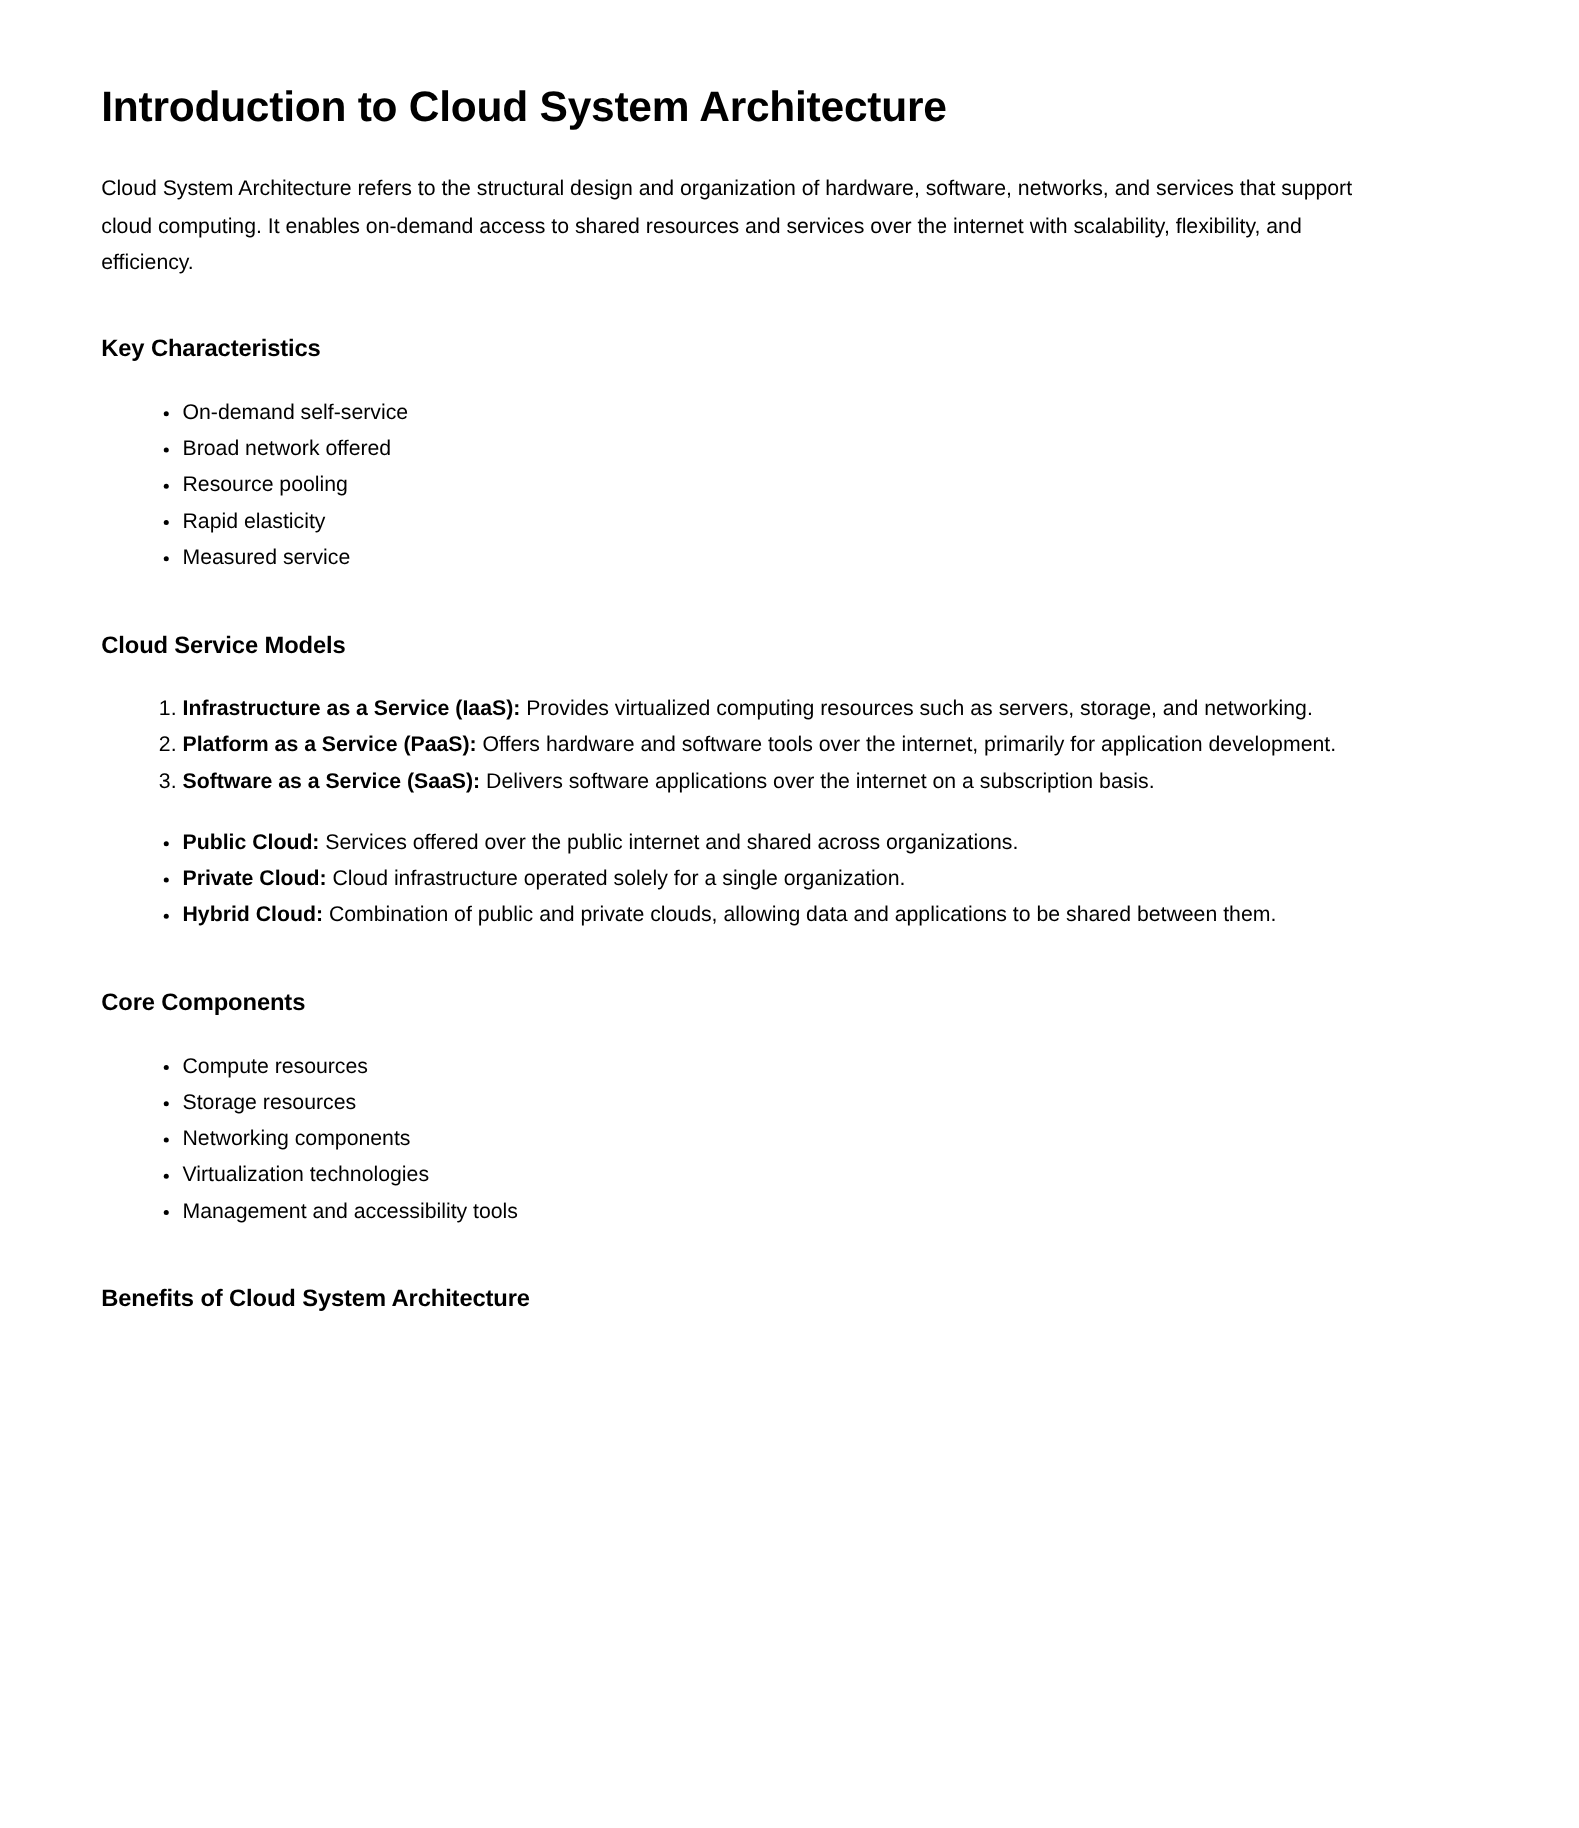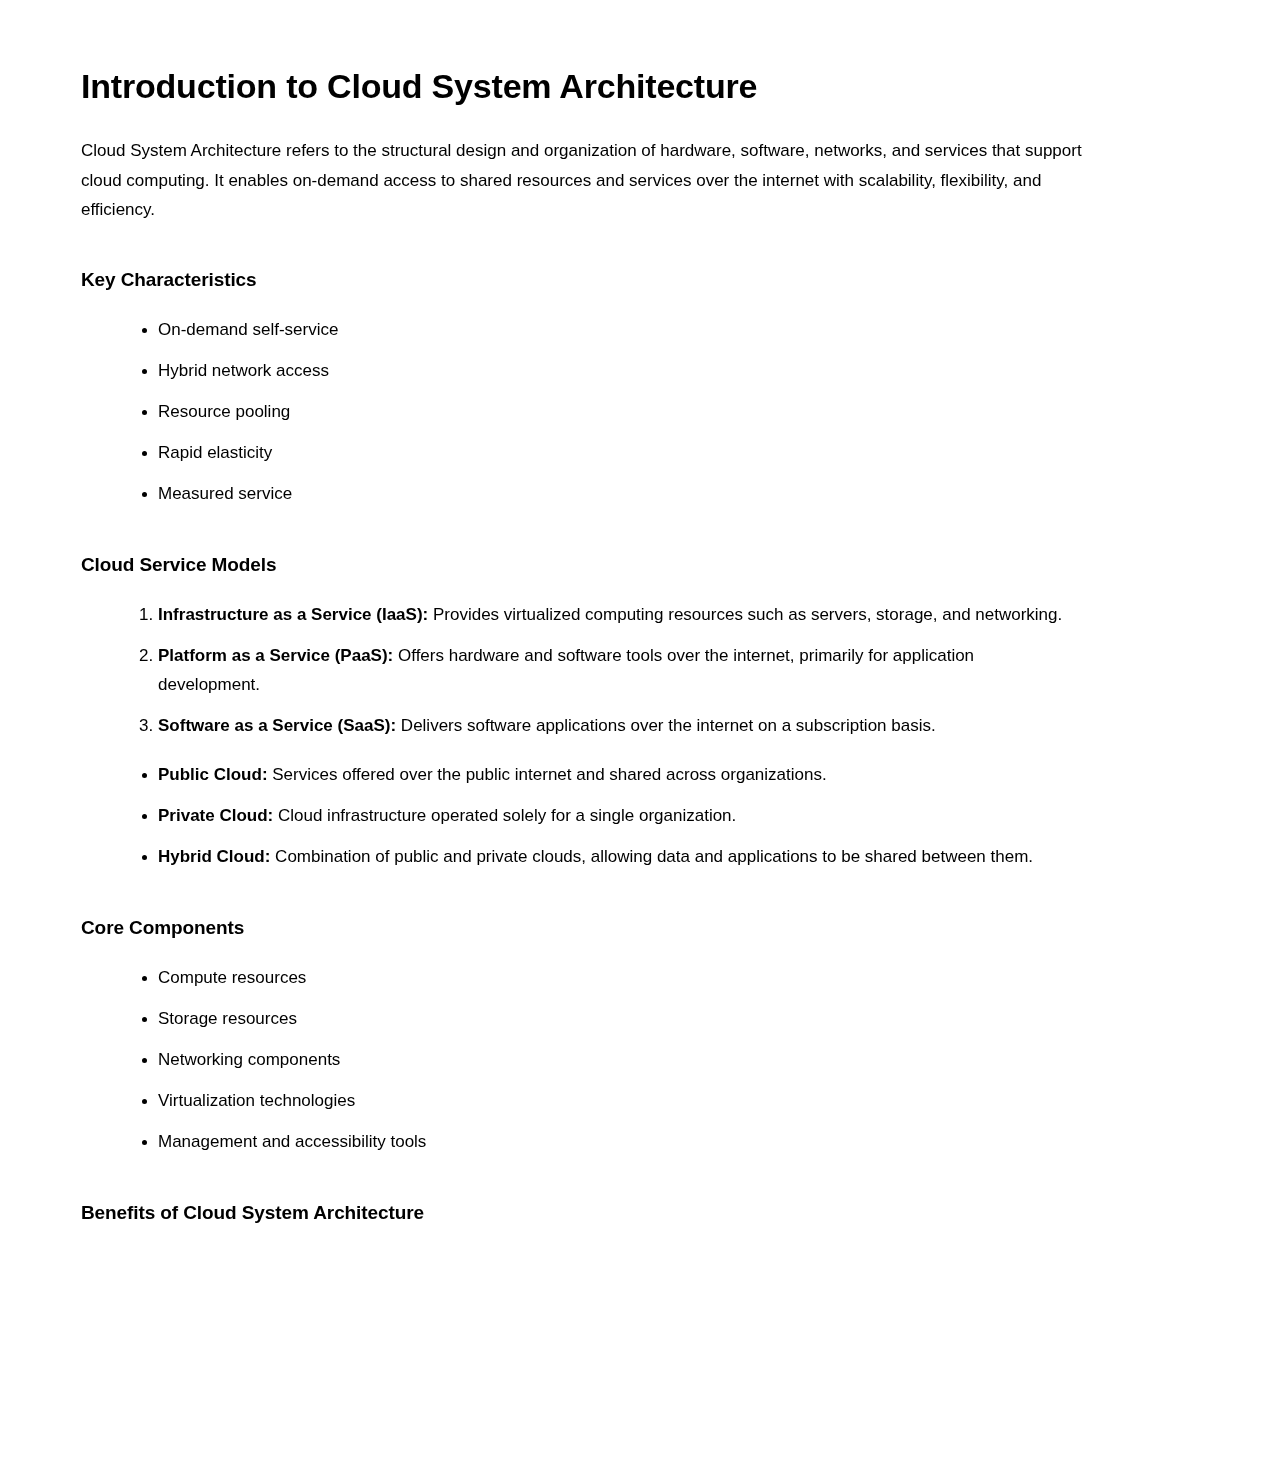--- a/index.html
+++ b/index.html
@@ -51,21 +51,21 @@
     margin: 20px 0 0 0;
     padding-left: 65px;
     list-style-position: outside;
   }
   ul.bullet-list { list-style-type: disc; }
   ol.numbered-list { list-style-type: decimal; }
 
   ul.bullet-list > li, ol.numbered-list > li {
     font-size: 17px;
     line-height: 29px;
-    margin: 12px;
+    margin: 0;
     padding: 0;
     color: #000000;
   }
   ul.bullet-list > li::marker {
     font-size: 15px;
   }
   ol.numbered-list > li::marker {
     font-weight: normal;
     font-size: 17px;
   }
@@ -79,21 +79,21 @@
 
 <div class="page">
 
   <h1 class="doc-title">Introduction to Cloud System Architecture</h1>
 
   <p class="intro">Cloud System Architecture refers to the structural design and organization of hardware, software, networks, and services that support cloud computing. It enables on-demand access to shared resources and services over the internet with scalability, flexibility, and efficiency.</p>
 
   <h2 class="section-title first">Key Characteristics</h2>
   <ul class="bullet-list">
     <li>On-demand self-service</li>
-    <li>Hybrid network access</li>
+    <li>Broad network offered</li>
     <li>Resource pooling</li>
     <li>Rapid elasticity</li>
     <li>Measured service</li>
   </ul>
 
   <h2 class="section-title">Cloud Service Models</h2>
   <ol class="numbered-list">
     <li>
       <span class="lead">Infrastructure as a Service (IaaS):</span><span class="rest"> Provides virtualized computing resources such as servers, storage, and networking.</span>
     </li>

